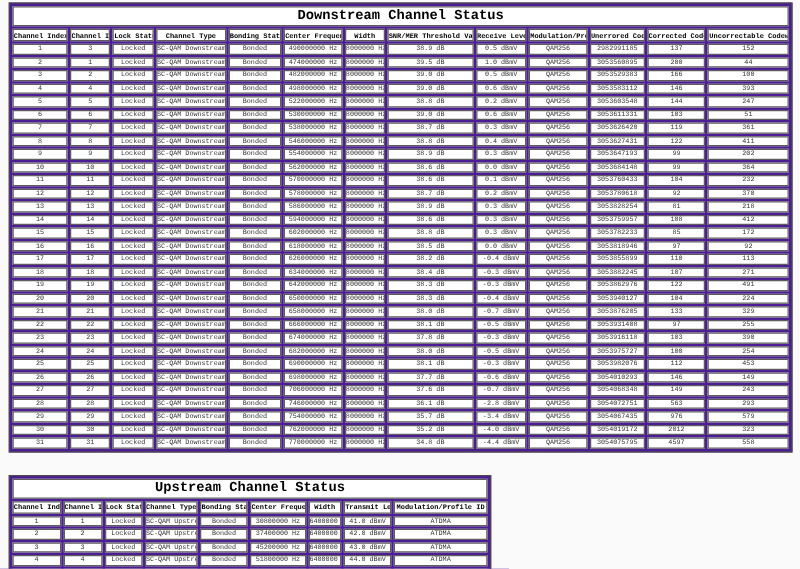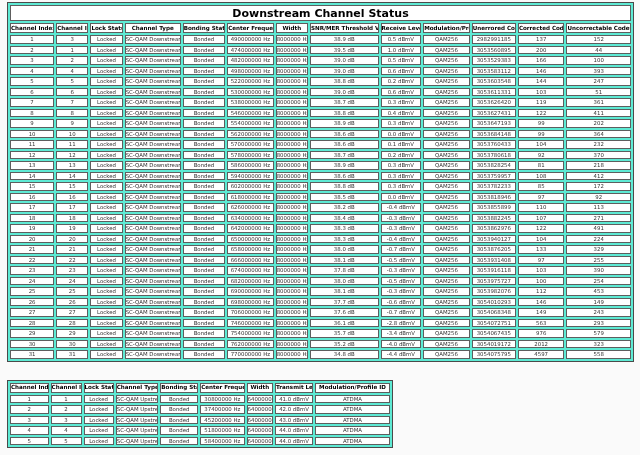--- a/index.html
+++ b/index.html
@@ -6,23 +6,24 @@
   body {
     width:640px; height:455px;
     background:#fafafa;
     font-family:"DejaVu Sans", sans-serif;
     color:#111;
   }
   .page { padding:2px 0 0 7px; }
   table.status {
     border-collapse:separate;
     border-spacing:2px;
-    background:#5eead4;
+    background:#4c1d95;
     border:1px solid #4a4a4a;
     table-layout:fixed;
+    font-family:Liberation Mono, monospace;
   }
   #ds-table { width:627px; }
   #us-table { width:386px; margin-top:18px; }
   th, td {
     border:1px solid #5e5e5e;
     background:#fff;
     text-align:center;
     vertical-align:middle;
     white-space:nowrap;
     overflow:hidden;
@@ -564,20 +565,23 @@
         <col style="width:8.5%">
         <col style="width:8.3%">
       <col style="width:11.7%">
         <col style="width:10.4%">
         <col style="width:12.2%">
       <col style="width:7.3%">
         <col style="width:10.4%">
         <col style="width:20.6%">
     </colgroup>
     <thead>
+      <tr>
+        <th class="tbl-title" colspan="9">Upstream Channel Status</th>
+      </tr>
     <tr>
           <th class="colh">Channel Index</th>
           <th class="colh">Channel ID</th>
           <th class="colh">Lock Status</th>
           <th class="colh">Channel Type</th>
           <th class="colh">Bonding Status</th>
           <th class="colh">Center Frequency</th>
           <th class="colh">Width</th>
           <th class="colh">Transmit Level</th>
           <th class="colh">Modulation/Profile ID</th>

